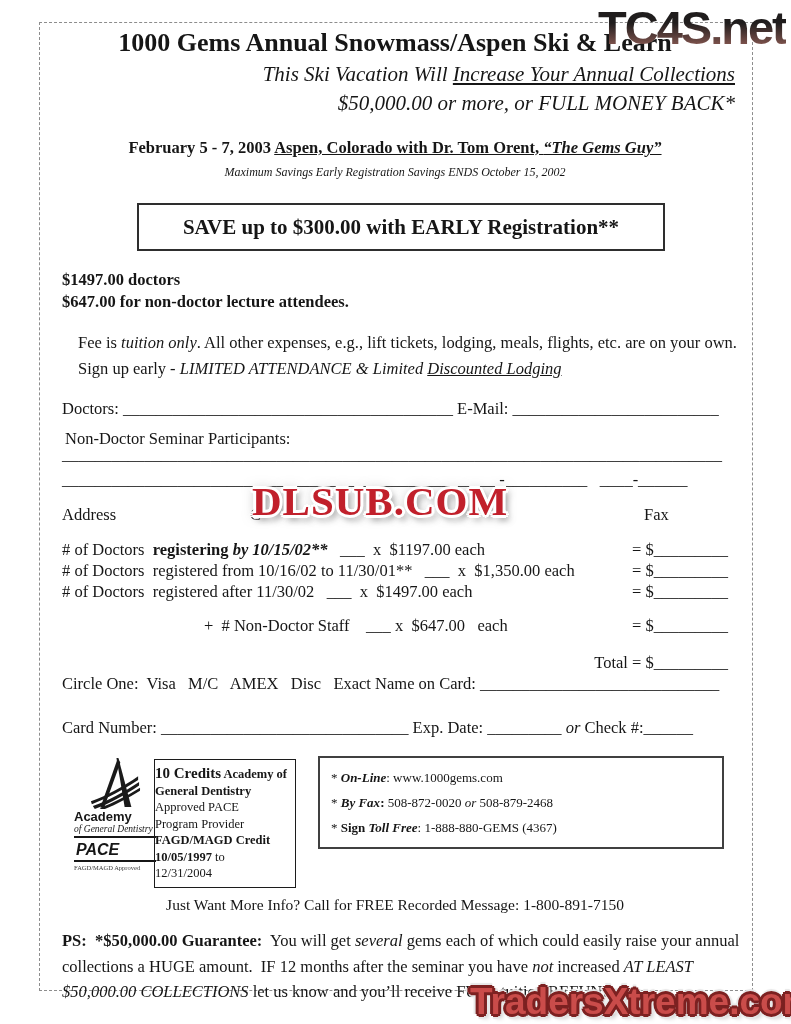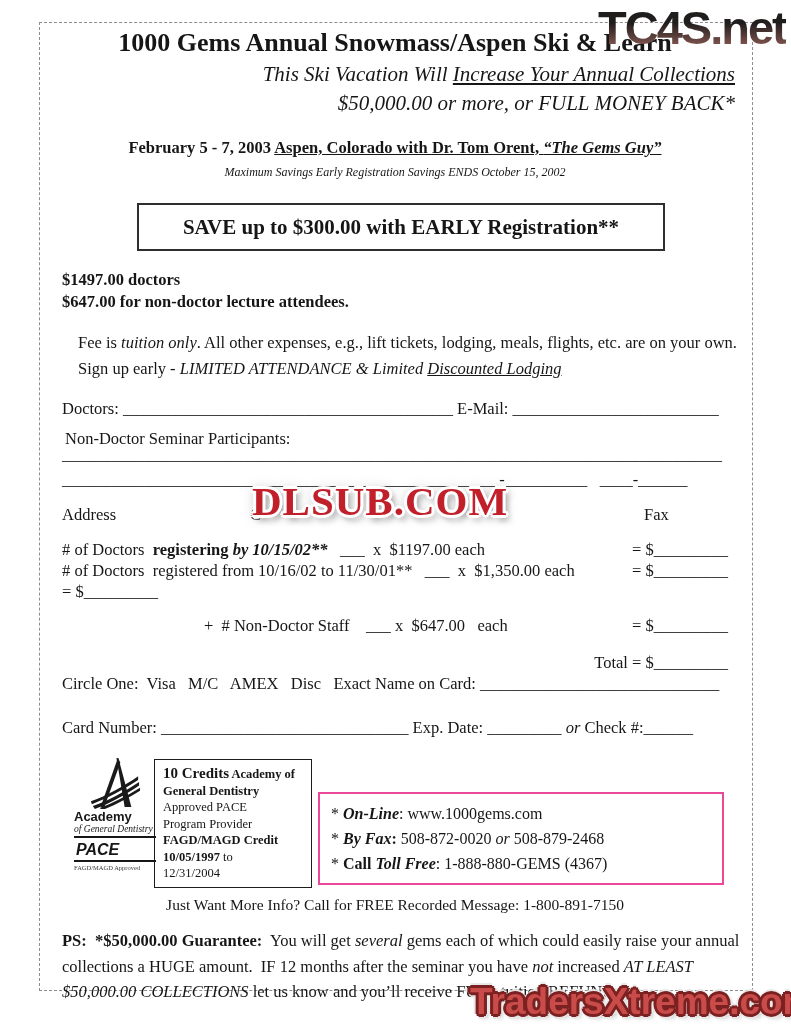--- a/index.html
+++ b/index.html
@@ -49,27 +49,27 @@
 
   
   .agdlogo{left:74px;top:757px;width:82px;text-align:center;}
   .agdlogo svg{display:block;margin:0 auto;}
   .agd-name{font-family:"Liberation Sans","DejaVu Sans",sans-serif;font-weight:bold;font-size:13px;text-align:left;}
   .agd-sub{font-style:italic;font-size:9.5px;text-align:left;padding-bottom:2px;border-bottom:2px solid #161616;}
   .agd-pace{font-family:"Liberation Sans","DejaVu Sans",sans-serif;font-weight:bold;font-style:italic;font-size:16px;
             text-align:left;border-bottom:2px solid #161616;padding:1px 0 1px 2px;margin-top:2px;}
   .agd-approved{font-size:6.5px;color:#3a3a3a;text-align:left;margin-top:2px;}
 
-  .creditsbox{left:154px;top:759px;width:140px;border:1.5px solid #1c1c1c;padding:5px 8px;
+  .creditsbox{left:154px;top:759px;width:140px;border:1.5px solid #1c1c1c;padding:5px 0;
               font-size:12.5px;line-height:16.5px;}
   .cb-big{font-size:15px;font-weight:bold;}
   .cb-b{font-weight:bold;}
 
-  .contactbox{left:318px;top:792px;width:380px;border:2px solid #ec4899;padding:7px 11px;
-              font-size:16px;line-height:25px;}
+  .contactbox{left:318px;top:756px;width:380px;border:2px solid #404040;padding:7px 11px;
+              font-size:13px;line-height:25px;}
 
   .infoline{left:40px;top:896px;width:710px;text-align:center;font-size:15.5px;}
   .pspara{left:62px;top:928px;width:678px;font-size:16.5px;line-height:25.5px;}
 
   
   .wm{z-index:10;font-family:"Liberation Sans","DejaVu Sans",sans-serif;font-weight:bold;}
   .wm-tc4s{
     left:598px;top:0px;font-size:47px;letter-spacing:-2px;
     color:#453432;
     background:linear-gradient(180deg,#201d1d 42%,#8e5c55 88%);
@@ -123,20 +123,21 @@
 
 <div class="abs regrow row1">
     <span class="left pre"><span># of Doctors  </span><span class="b">registering </span><span class="bi">by 10/15/02**</span><span>   ___  x  $1197.00 each</span></span>
     <span class="amount">= $_________</span>
   </div>
 <div class="abs regrow row2">
     <span class="left pre"># of Doctors  registered from 10/16/02 to 11/30/01**   ___  x  $1,350.00 each</span>
     <span class="amount">= $_________</span>
   </div>
 <div class="abs regrow row3">
+    <span class="left pre"># of Doctors  registered after 11/30/02   ___  x  $1497.00 each</span>
     <span class="amount">= $_________</span>
   </div>
 <div class="abs regrow row4">
     <span class="left pre">+  # Non-Doctor Staff    ___ x  $647.00   each</span>
     <span class="amount">= $_________</span>
   </div>
 <div class="abs totalline pre">Total = $_________</div>
 
 <div class="abs circleline pre"><span>Circle One:  Visa   M/C   AMEX   Disc   Exact Name on Card: </span><span>_____________________________</span></div>
 <div class="abs cardline pre"><span>Card Number: </span><span>______________________________</span><span> Exp. Date: </span><span>_________</span><span class="i"> or</span><span> Check #:</span><span>______</span></div>
@@ -161,21 +162,21 @@
   <div>Approved PACE</div>
   <div>Program Provider</div>
   <div class="cb-b">FAGD/MAGD Credit</div>
   <div><span class="cb-b">10/05/1997</span><span> to</span></div>
   <div>12/31/2004</div>
 </div>
 
 <div class="abs contactbox">
   <div class="pre"><span>* </span><span class="bi">On-Line</span><span>: www.1000gems.com</span></div>
   <div class="pre"><span>* </span><span class="bi">By Fax</span><span class="b">:</span><span> 508-872-0020 </span><span class="i">or</span><span> 508-879-2468</span></div>
-  <div class="pre"><span>* </span><span class="b">Call </span><span class="bi">Toll Free</span><span>: 1-888-880-GEMS (4367)</span></div>
+  <div class="pre"><span>* </span><span class="b">Sign </span><span class="bi">Toll Free</span><span>: 1-888-880-GEMS (4367)</span></div>
 </div>
 
 <div class="abs infoline">Just Want More Info? Call for FREE Recorded Message: 1-800-891-7150</div>
 <div class="abs pspara pre"><span class="b">PS:  *$50,000.00 Guarantee:</span><span>  You will get </span><span class="i">several</span><span> gems each of which could easily raise your annual collections a HUGE amount.  IF 12 months after the seminar you have </span><span class="i">not</span><span> increased </span><span class="i">AT LEAST $50,000.00 COLLECTIONS</span><span> let us know and you’ll receive FULL tuition REFUND.</span></div>
 
 <div class="abs wm wm-tc4s">TC4S.net</div>
 <div class="abs wm wm-dlsub">DLSUB.COM</div>
 <div class="abs wm wm-traders">TradersXtreme.com</div>
 
 </body></html>

